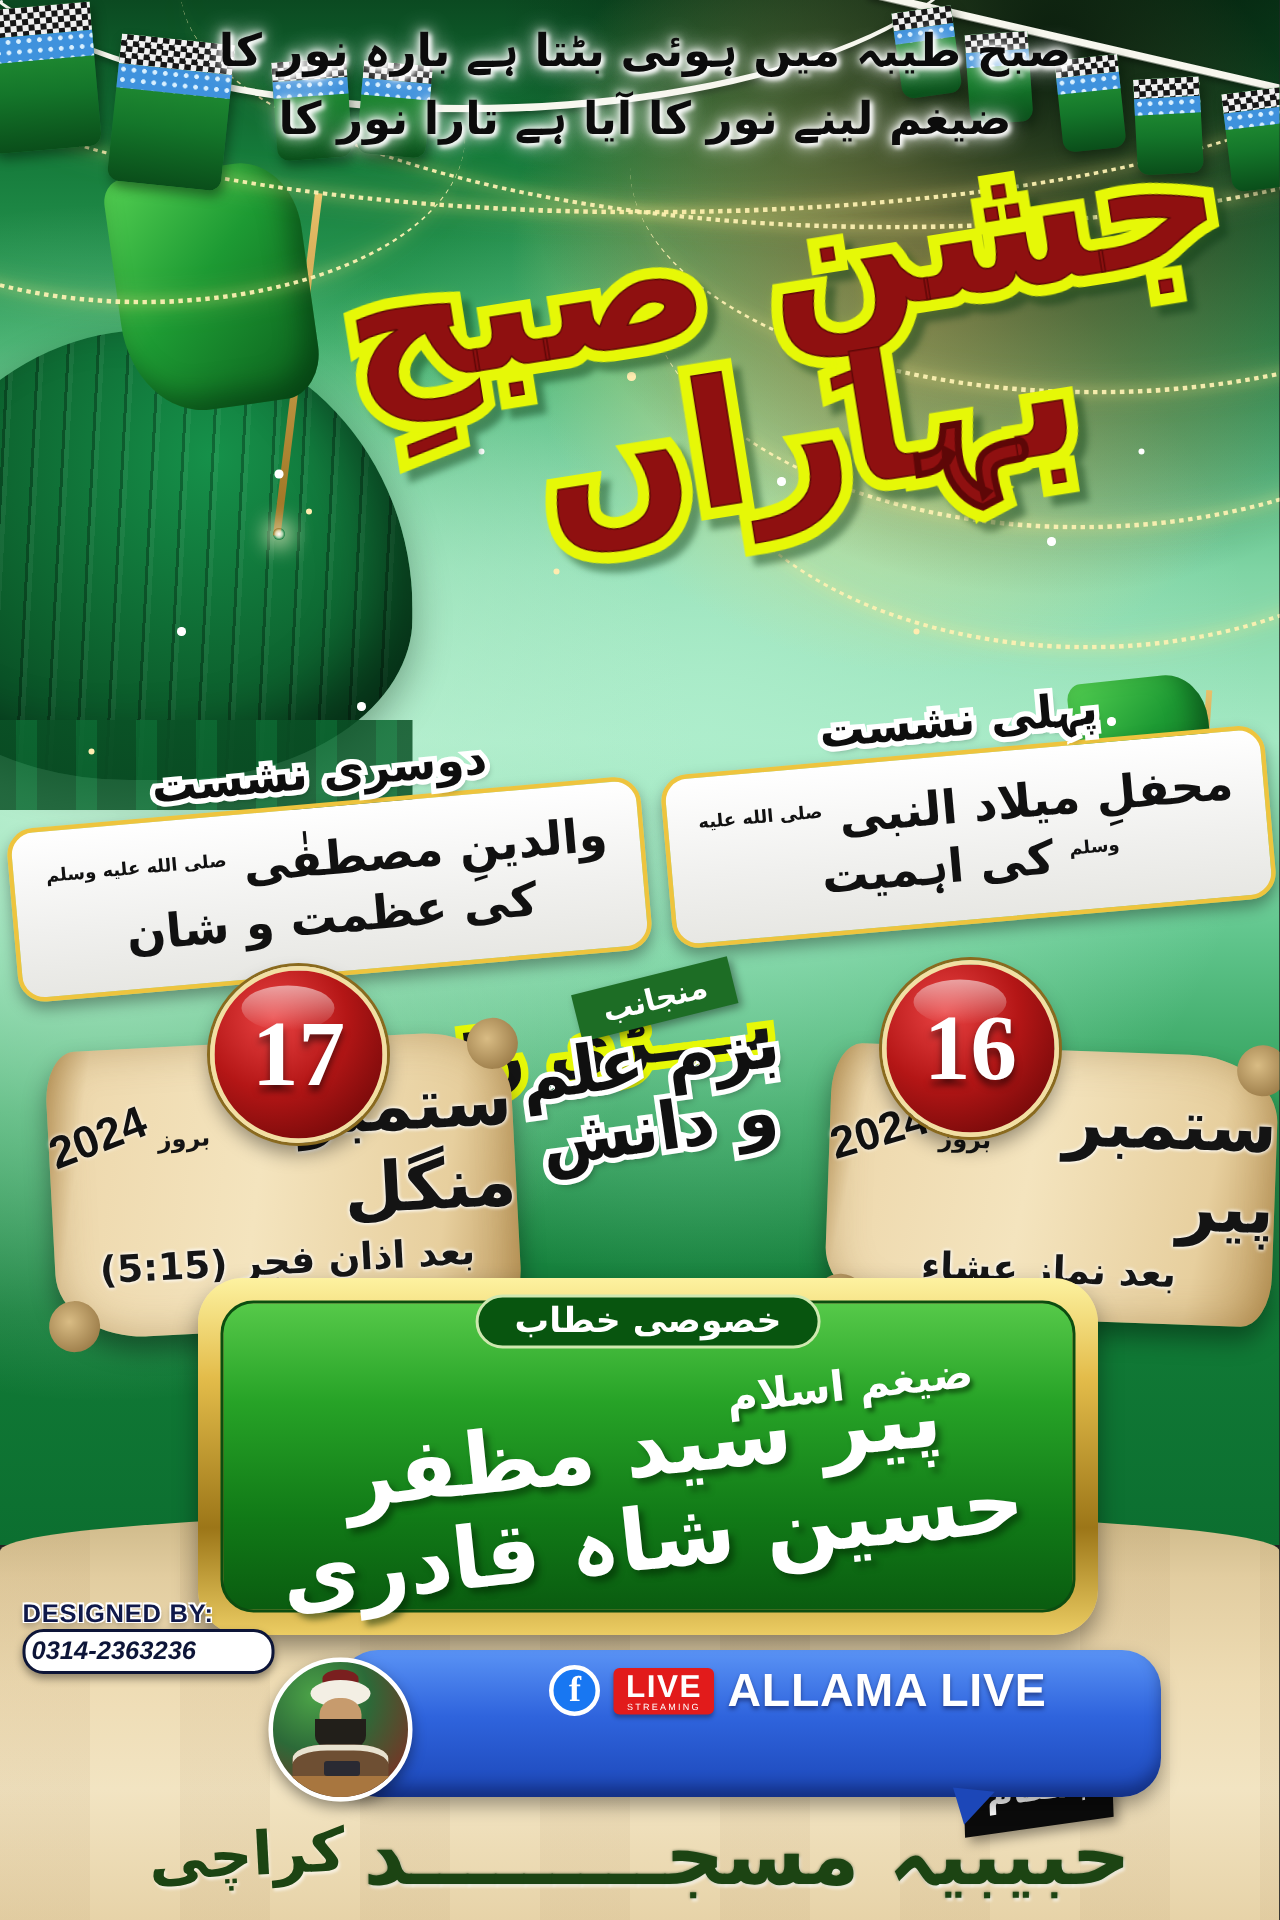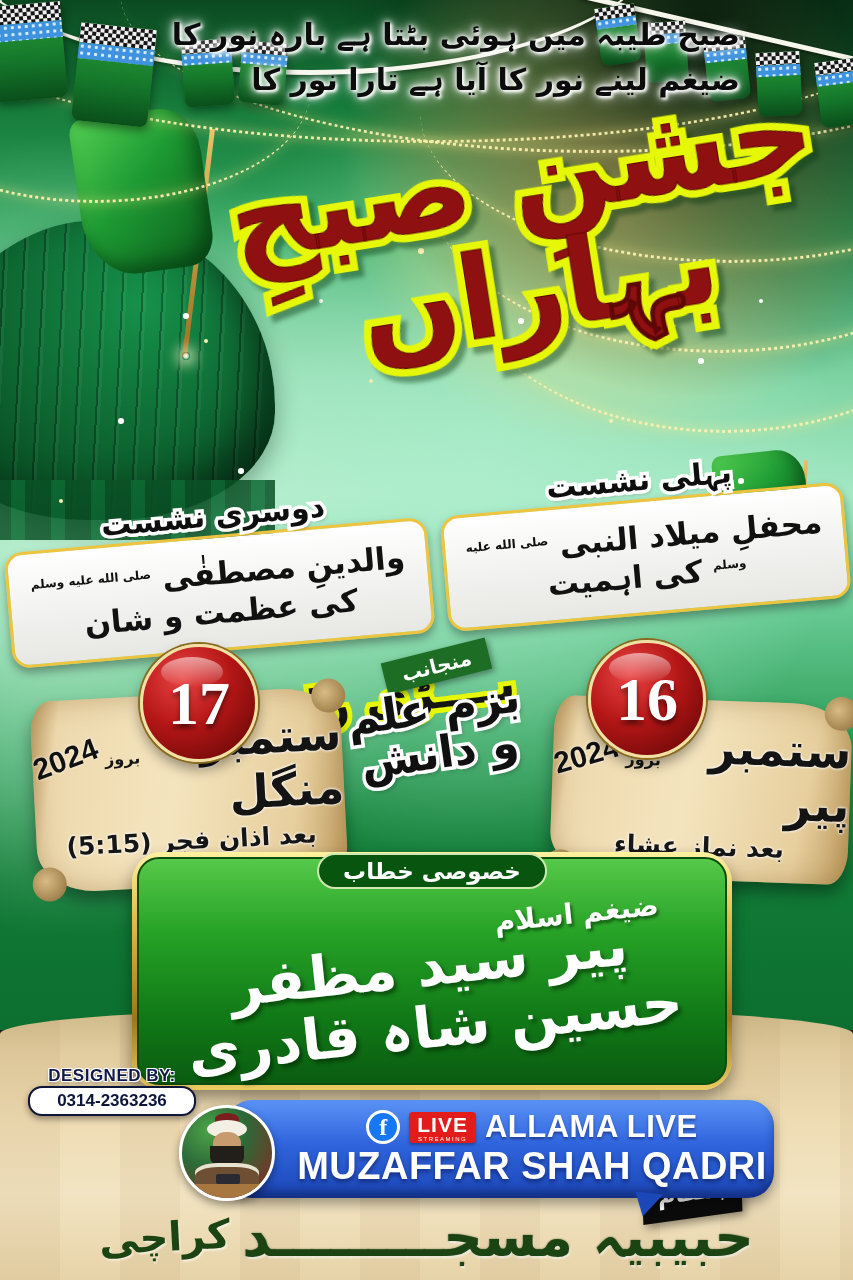--- a/index.html
+++ b/index.html
@@ -66,21 +66,21 @@
     background:radial-gradient(circle,#d8f0ff 28%,rgba(216,240,255,0) 32%) 0 0/7px 7px,#3f92dd;}
 
   
   .rtl{direction:rtl;}
   .stack{position:relative;display:block;}
   .stack .stroke,.stack .fill{display:block;}
   .stack .stroke{position:absolute;inset:0;z-index:0;}
   .stack .fill{position:relative;z-index:1;}
 
   
-  .couplet{left:120px;top:12px;width:620px;text-align:right;color:#0c0c0c;
+  .couplet{left:120px;top:12px;width:620px;text-align:center;color:#0c0c0c;
     font-size:30px;font-weight:700;line-height:1.5;
     text-shadow:0 0 5px #fff,0 0 9px #fff,0 0 16px rgba(255,255,255,.95),2px 2px 3px rgba(255,255,255,.9);}
 
   
   .title-wrap{left:232px;top:118px;width:596px;transform:rotate(-9deg);
     font-size:116px;font-weight:700;text-align:center;line-height:.98;
     filter:drop-shadow(5px 7px 2px rgba(8,55,20,.45));}
   .title-wrap .stroke{color:#e6f807;-webkit-text-stroke:16px #e6f807;text-shadow:0 0 12px rgba(225,245,30,.7);}
   .title-wrap .fill{color:#8f1010;-webkit-text-stroke:1px #5e0707;}
 
@@ -127,42 +127,42 @@
   .org{left:334px;top:650px;width:205px;text-align:center;}
   .org .tag{display:inline-block;transform:rotate(-14deg);background:#1d6d25;color:#fff;
     padding:4px 18px;font-size:20px;font-weight:700;box-shadow:2px 3px 6px rgba(0,0,0,.4);margin-bottom:4px;}
   .org .name-stack{font-size:44px;font-weight:700;line-height:1.02;transform:rotate(-8deg);}
   .org .name-stack .stroke{color:#fff;-webkit-text-stroke:7px #fff;text-shadow:3px 4px 5px rgba(0,0,0,.3);}
   .org .name-stack .fill{color:#101010;}
 
   
   .banner{left:132px;top:852px;width:600px;height:238px;border-radius:30px;
     background:linear-gradient(180deg,#fdf2a0 0%,#e3bc4a 28%,#9c7618 70%,#eccd63 100%);
-    box-shadow:0 8px 16px rgba(0,0,0,.4);padding:5px;box-sizing:border-box;}
+    box-shadow:0 8px 16px rgba(0,0,0,.4);padding:15px;box-sizing:border-box;}
   .banner-inner{position:relative;width:100%;height:100%;border-radius:22px;border:2px solid #0c4d10;
     background:linear-gradient(180deg,#56c949 0%,#27a327 32%,#117a17 70%,#0a5c10 100%);box-sizing:border-box;}
   .banner-pill{position:absolute;left:50%;top:-6px;transform:translateX(-50%);
     background:#08550f;border:2px solid #cfe8b0;border-radius:18px;padding:3px 24px;
     color:#fff;font-size:23px;font-weight:700;white-space:nowrap;}
   .banner-honorific{position:absolute;right:66px;top:38px;color:#fff;font-size:28px;font-weight:700;
     transform:rotate(-6deg);text-shadow:2px 3px 3px rgba(0,40,0,.55);}
   .banner-name{position:absolute;left:0;right:0;top:52px;bottom:0;display:flex;align-items:center;justify-content:center;
     font-size:57px;font-weight:700;color:#fff;text-align:center;line-height:1.08;transform:rotate(-6deg);
     text-shadow:3px 4px 4px rgba(0,35,0,.5);padding:0 14px;}
 
   
-  .designer{left:28px;top:1066px;width:168px;text-align:center;font-family:"Liberation Sans",sans-serif;}
+  .designer{left:15px;top:1066px;width:168px;text-align:left;font-family:"Liberation Sans",sans-serif;}
   .designer .heading{font-size:17px;font-weight:700;color:#10194a;letter-spacing:.5px;
     text-shadow:-1px -1px 0 #fff,1px -1px 0 #fff,-1px 1px 0 #fff,1px 1px 0 #fff,0 3px 4px rgba(0,0,0,.35);}
   .designer .card{background:#0d1538;border:2px solid #fff;border-radius:10px;padding:5px 6px 7px;margin:3px 0 5px;
     box-shadow:0 4px 8px rgba(0,0,0,.45);}
   .designer .name{font-family:"Liberation Serif",serif;font-style:italic;font-size:26px;color:#fff;line-height:1;}
   .designer .type{font-family:"Liberation Serif",serif;font-style:italic;font-size:15px;color:#fff;letter-spacing:5px;margin-top:2px;}
   .designer .phone{background:#fff;border:2px solid #0d1538;border-radius:14px;padding:3px 4px;
-    font-size:17px;font-weight:700;color:#0d1538;box-shadow:0 3px 6px rgba(0,0,0,.4);}
+    font-size:17px;font-weight:700;color:#0d1538;box-shadow:0 3px 6px rgba(0,0,0,.4);font-style:italic;}
 
   
   .avatar{left:179px;top:1105px;width:90px;height:90px;border-radius:50%;border:3px solid #fff;
     overflow:hidden;z-index:6;box-shadow:0 4px 9px rgba(0,0,0,.4);
     background:radial-gradient(circle at 30% 25%,#4ca348 0%,#2c6a38 40%,#6e3b28 78%,#4a2418 100%);}
   .av-captop{position:absolute;left:33px;top:5px;width:24px;height:12px;border-radius:50% 50% 0 0;background:#7a1f1f;}
   .av-turban{position:absolute;left:25px;top:12px;width:40px;height:18px;border-radius:50%;background:#f3efe4;}
   .av-face{position:absolute;left:31px;top:24px;width:28px;height:24px;border-radius:46%;background:#c79b6d;}
   .av-beard{position:absolute;left:28px;top:38px;width:34px;height:22px;border-radius:0 0 52% 52%;background:#221f1a;}
   .av-body{position:absolute;left:13px;top:55px;width:64px;height:26px;border-radius:36% 36% 0 0;background:#6e4f33;
@@ -340,21 +340,20 @@
 
   <div class="abs live-strip">
     <div class="ls-row1">
       <div class="fb-badge">f</div>
       <div class="live-badge">
         <div class="live">LIVE</div>
         <div class="streaming">STREAMING</div>
       </div>
       <div class="ls-line1">ALLAMA LIVE</div>
     </div>
-    <div class="ls-line2">MUZAFFAR SHAH QADRI</div>
     <div class="ls-tail"></div>
   </div>
 
   <div class="abs venue-tag rtl">بمقام</div>
   <div class="abs venue-line">
     <span class="masjid">حبیبیہ مسجـــــــــد</span>
     <span class="city">کراچی</span>
   </div>
 
 </div>

